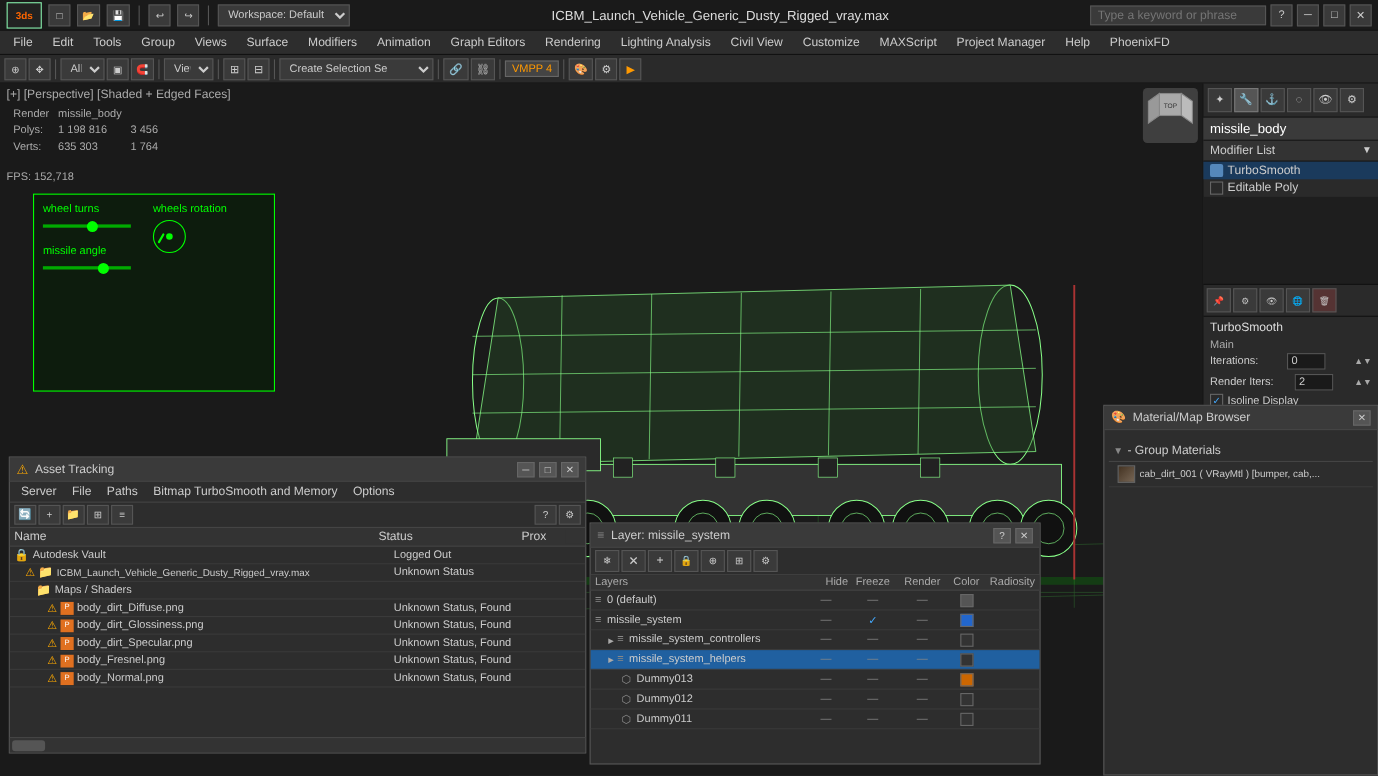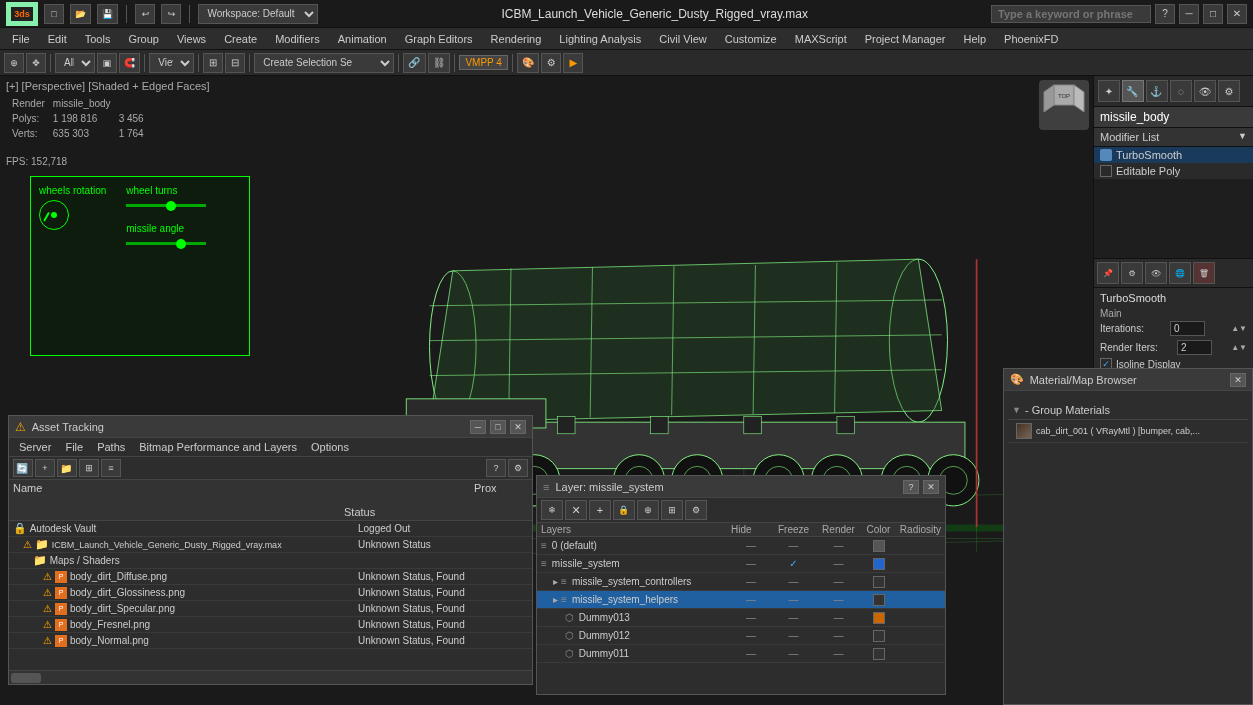--- a/index.html
+++ b/index.html
@@ -11,22 +11,22 @@
       height: 28px;
       display: flex;
       align-items: center;
       justify-content: space-between;
       padding: 0 6px;
       border-bottom: 1px solid #111;
     }
     #title-bar .left { display: flex; align-items: center; gap: 6px; }
     #title-bar .center { flex: 1; text-align: center; font-size: 12px; color: #ddd; }
     #title-bar .right { display: flex; align-items: center; gap: 4px; }
-    .search-box { background: #3a3a3a; border: 1px solid #555; color: #ccc; padding: 2px 6px; font-size: 11px; width: 160px; font-weight: bold; }
-    .logo-box { width: 32px; height: 24px; background: #222; display: flex; align-items: center; justify-content: center; color: #ff6600; font-weight: bold; font-size: 9px; border: 5px solid #86efac; }
+    .search-box { background: #3a3a3a; border: 1px solid #555; color: #ccc; padding: 2px 6px; font-size: 11px; width: 160px; }
+    .logo-box { width: 32px; height: 24px; background: #222; display: flex; align-items: center; justify-content: center; color: #ff6600; font-weight: bold; font-size: 9px; border: 1px solid #86efac; }
 
     
     #menu-bar {
       background: #2d2d2d;
       height: 22px;
       display: flex;
       align-items: center;
       padding: 0 4px;
       border-bottom: 1px solid #111;
       gap: 2px;
@@ -198,21 +198,21 @@
     .wc-btn { width: 16px; height: 14px; background: #555; border: 1px solid #666; display: flex; align-items: center; justify-content: center; font-size: 9px; cursor: pointer; color: #ccc; }
     .window-menubar { display: flex; padding: 2px 4px; border-bottom: 1px solid #444; gap: 2px; }
     .window-menu-item { font-size: 11px; color: #ccc; padding: 1px 6px; cursor: pointer; }
     .window-toolbar { display: flex; padding: 2px 4px; border-bottom: 1px solid #444; gap: 2px; align-items: center; }
     .wt-btn { width: 20px; height: 18px; background: #3a3a3a; border: 1px solid #555; display: flex; align-items: center; justify-content: center; font-size: 9px; cursor: pointer; }
 
     
     #asset-table { width: 100%; height: calc(100% - 80px); overflow-y: auto; }
     .at-header { display: flex; background: #333; border-bottom: 1px solid #444; padding: 2px 4px; }
     .at-col-name { flex: 1; font-size: 11px; color: #ccc; }
-    .at-col-status { width: 130px; font-size: 11px; color: #ccc; margin-top: 24px; }
+    .at-col-status { width: 130px; font-size: 11px; color: #ccc; }
     .at-col-proxy { width: 40px; font-size: 11px; color: #ccc; }
     .at-row { display: flex; align-items: center; padding: 1px 4px; border-bottom: 1px solid #3a3a3a; min-height: 16px; }
     .at-name { flex: 1; font-size: 10px; color: #ccc; display: flex; align-items: center; gap: 3px; overflow: hidden; white-space: nowrap; }
     .at-status { width: 130px; font-size: 10px; color: #ccc; }
     .at-proxy { width: 40px; font-size: 10px; color: #ccc; }
     .at-indent1 { padding-left: 10px; }
     .at-indent2 { padding-left: 20px; }
     .at-indent3 { padding-left: 30px; }
     .file-icon { width: 12px; height: 12px; background: #e07020; display: flex; align-items: center; justify-content: center; font-size: 7px; color: #fff; flex-shrink: 0; }
     .folder-icon { color: #d4a020; font-size: 11px; flex-shrink: 0; }
@@ -228,21 +228,21 @@
       width: 410px;
       height: 220px;
       background: #2d2d2d;
       border: 1px solid #555;
       z-index: 10;
     }
     .layer-toolbar { display: flex; padding: 2px 4px; border-bottom: 1px solid #444; gap: 2px; align-items: center; }
     .lt-btn { width: 22px; height: 20px; background: #3a3a3a; border: 1px solid #555; display: flex; align-items: center; justify-content: center; font-size: 11px; cursor: pointer; color: #ccc; }
     .layer-table-header { display: flex; background: #333; border-bottom: 1px solid #444; padding: 1px 4px; font-size: 10px; color: #aaa; }
     .lth-name { flex: 1; }
-    .lth-hide { width: 40px; text-align: left; }
+    .lth-hide { width: 40px; text-align: right; }
     .lth-freeze { width: 45px; text-align: center; }
     .lth-render { width: 45px; text-align: center; }
     .lth-color { width: 35px; text-align: center; }
     .lth-radio { width: 45px; text-align: right; }
     .layer-row { display: flex; align-items: center; padding: 1px 4px; border-bottom: 1px solid #3a3a3a; min-height: 18px; font-size: 10px; }
     .layer-row.selected-layer { background: #2060a0; }
     .lr-name { flex: 1; display: flex; align-items: center; gap: 3px; overflow: hidden; white-space: nowrap; }
     .lr-hide { width: 40px; text-align: center; }
     .lr-freeze { width: 45px; text-align: center; }
     .lr-render { width: 45px; text-align: center; }
@@ -331,21 +331,21 @@
     <button class="toolbar-btn">✕</button>
   </div>
 </div>
 
 <div id="menu-bar">
   <span class="menu-item">File</span>
   <span class="menu-item">Edit</span>
   <span class="menu-item">Tools</span>
   <span class="menu-item">Group</span>
   <span class="menu-item">Views</span>
-  <span class="menu-item">Create</span>
+  <span class="menu-item">Surface</span>
   <span class="menu-item">Modifiers</span>
   <span class="menu-item">Animation</span>
   <span class="menu-item">Graph Editors</span>
   <span class="menu-item">Rendering</span>
   <span class="menu-item">Lighting Analysis</span>
   <span class="menu-item">Civil View</span>
   <span class="menu-item">Customize</span>
   <span class="menu-item">MAXScript</span>
   <span class="menu-item">Project Manager</span>
   <span class="menu-item">Help</span>
@@ -401,46 +401,46 @@
       </tbody>
         </table>
     </div>
     <div id="fps">
       <span>FPS:</span> <span>152,718</span>
     </div>
 
     <div id="sliders-overlay">
       <div style="display:flex;gap:20px">
         <div>
-          <div class="slider-label">wheels rotation</div>
-          <div style="margin-top:4px">
-            <div class="slider-circle">
-              <div class="slider-dot"></div>
-              <div style="position:absolute;top:10px;left:3px;width:2px;height:10px;background:#0f0;border-radius:1px;transform:rotate(30deg);transform-origin:bottom center;"></div>
-            </div>
-          </div>
-        </div>
-        <div>
           <div class="slider-label">wheel turns</div>
           <div style="margin-top:4px">
             <div class="slider-row">
               <div class="slider-track" style="width:80px">
                 <div class="slider-thumb" style="left:40px"></div>
               </div>
             </div>
           </div>
           <div style="margin-top:16px">
             <div class="slider-label">missile angle</div>
             <div class="slider-row">
               <div class="slider-track" style="width:80px">
                 <div class="slider-thumb" style="left:50px"></div>
               </div>
             </div>
           </div>
         </div>
+        <div>
+          <div class="slider-label">wheels rotation</div>
+          <div style="margin-top:4px">
+            <div class="slider-circle">
+              <div class="slider-dot"></div>
+              <div style="position:absolute;top:10px;left:3px;width:2px;height:10px;background:#0f0;border-radius:1px;transform:rotate(30deg);transform-origin:bottom center;"></div>
+            </div>
+          </div>
+        </div>
       </div>
     </div>
 
     <div id="model-area">
       <svg id="vehicle-svg" viewBox="0 0 750 300" xmlns="http://www.w3.org/2000/svg">
 
         <line x1="0" y1="260" x2="750" y2="260" class="grid-line"></line>
         <line x1="0" y1="240" x2="750" y2="220" class="grid-line"></line>
         <line x1="0" y1="280" x2="750" y2="260" class="grid-line"></line>
         <line x1="50" y1="200" x2="50" y2="280" class="grid-line"></line>
@@ -605,21 +605,21 @@
     <div class="window-controls">
       <div class="wc-btn">─</div>
       <div class="wc-btn">□</div>
       <div class="wc-btn">✕</div>
     </div>
   </div>
   <div class="window-menubar">
     <span class="window-menu-item">Server</span>
     <span class="window-menu-item">File</span>
     <span class="window-menu-item">Paths</span>
-    <span class="window-menu-item">Bitmap Performance and Layers</span>
+    <span class="window-menu-item">Bitmap TurboSmooth and Memory</span>
     <span class="window-menu-item">Options</span>
   </div>
   <div class="window-toolbar">
     <div class="wt-btn" style="font-size:10px">🔄</div>
     <div class="wt-btn">+</div>
     <div class="wt-btn" style="font-size:10px">📁</div>
     <div class="wt-btn" style="font-size:9px">⊞</div>
     <div class="wt-btn" style="font-size:9px">≡</div>
     <div style="flex:1"></div>
     <div class="wt-btn">?</div>

